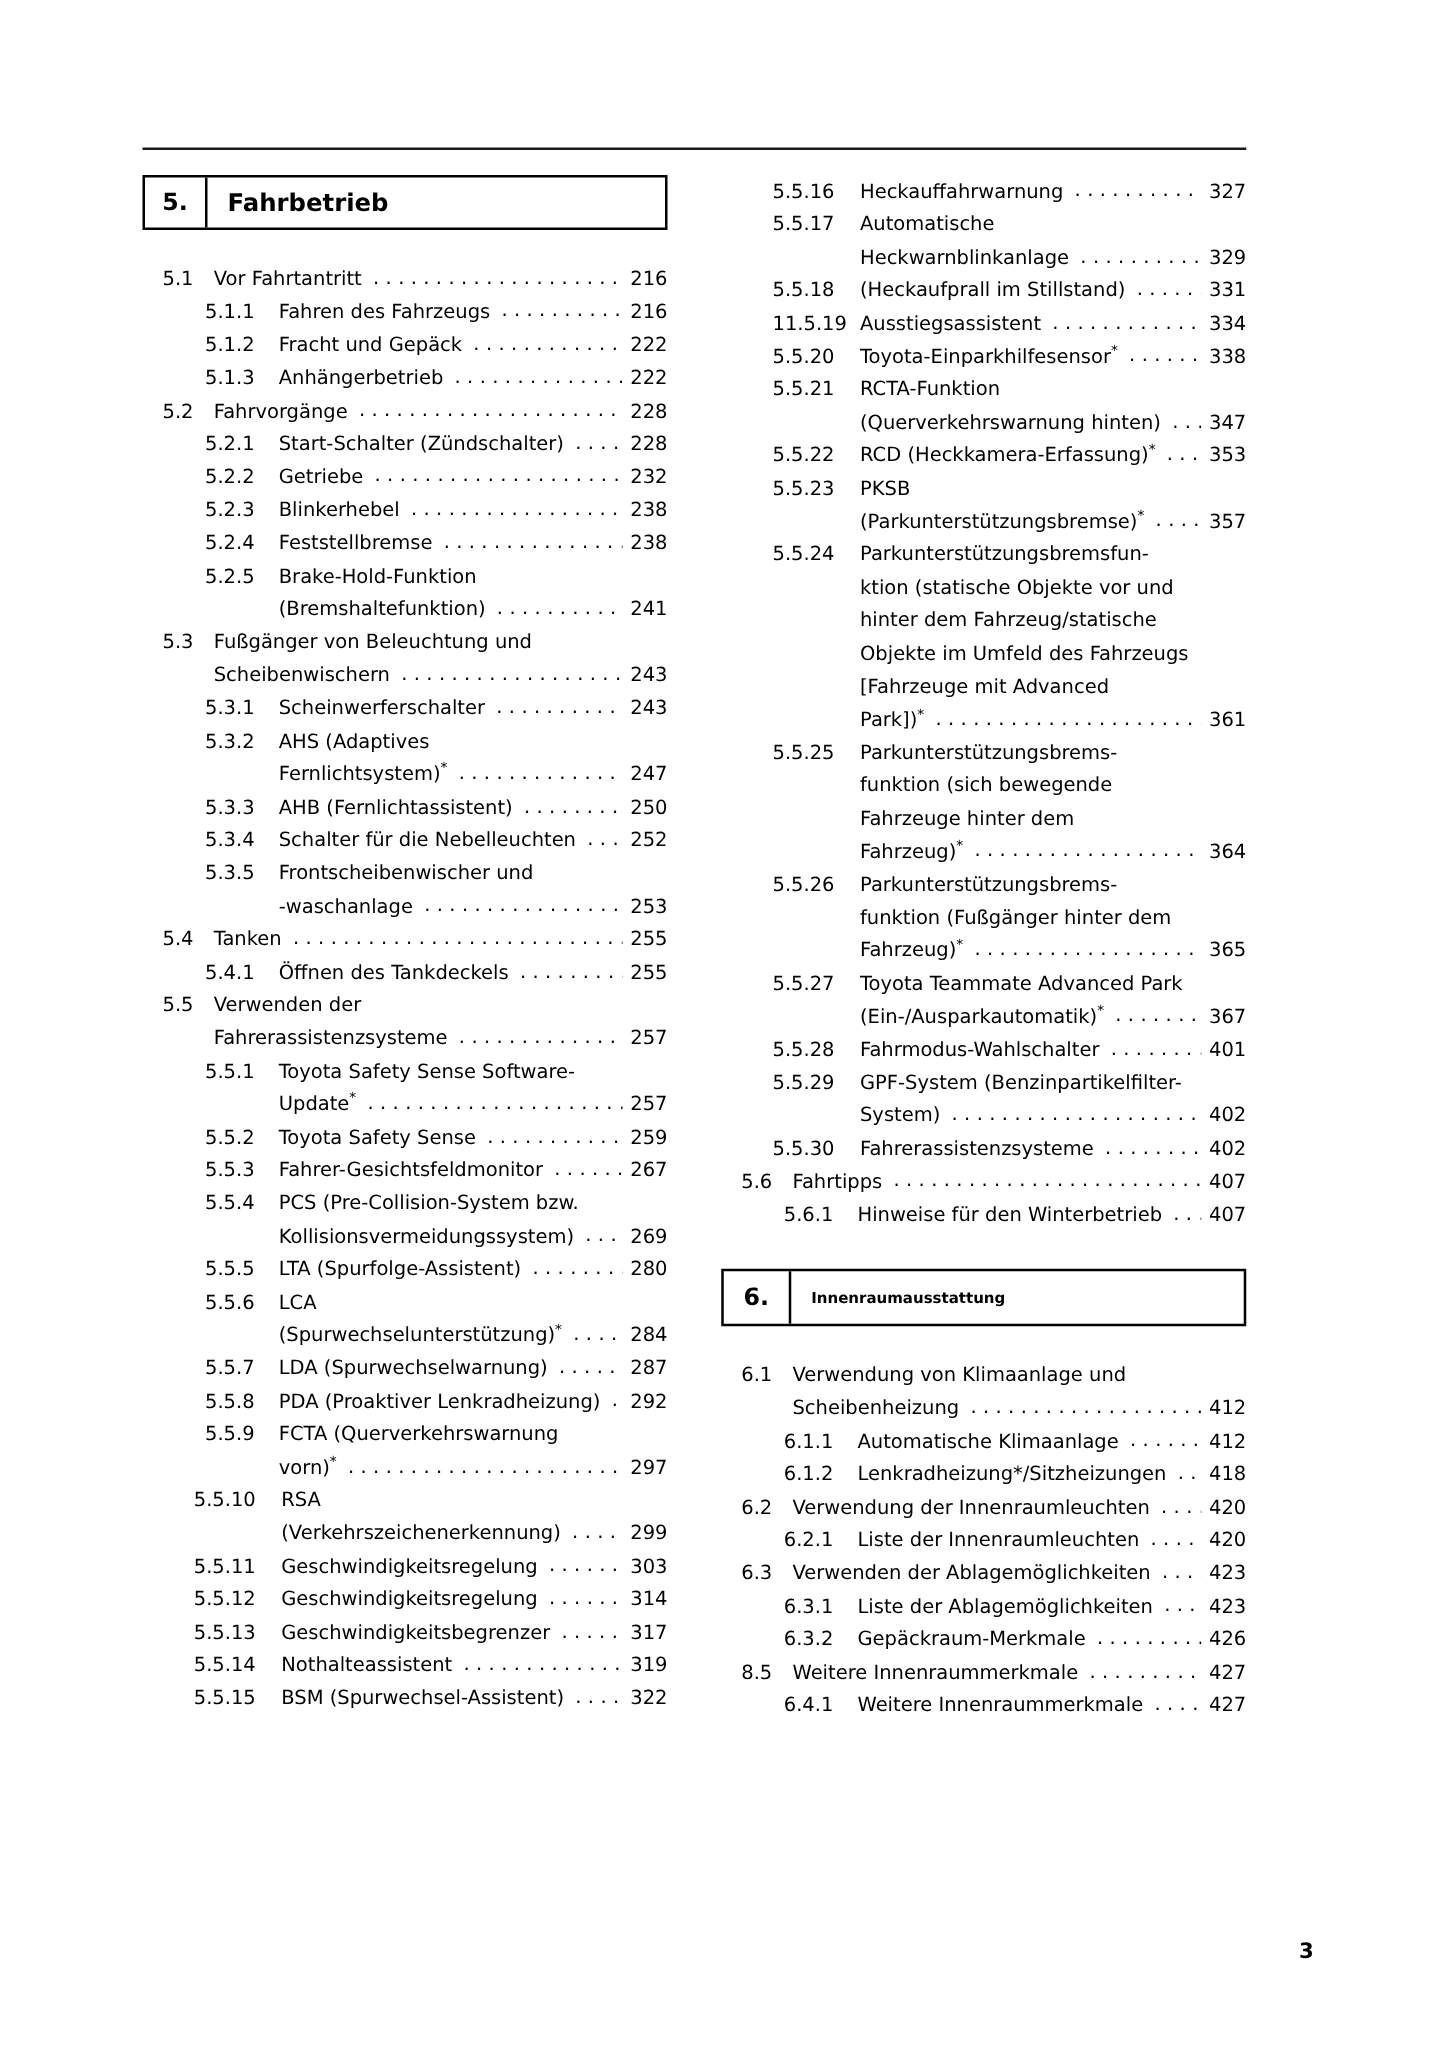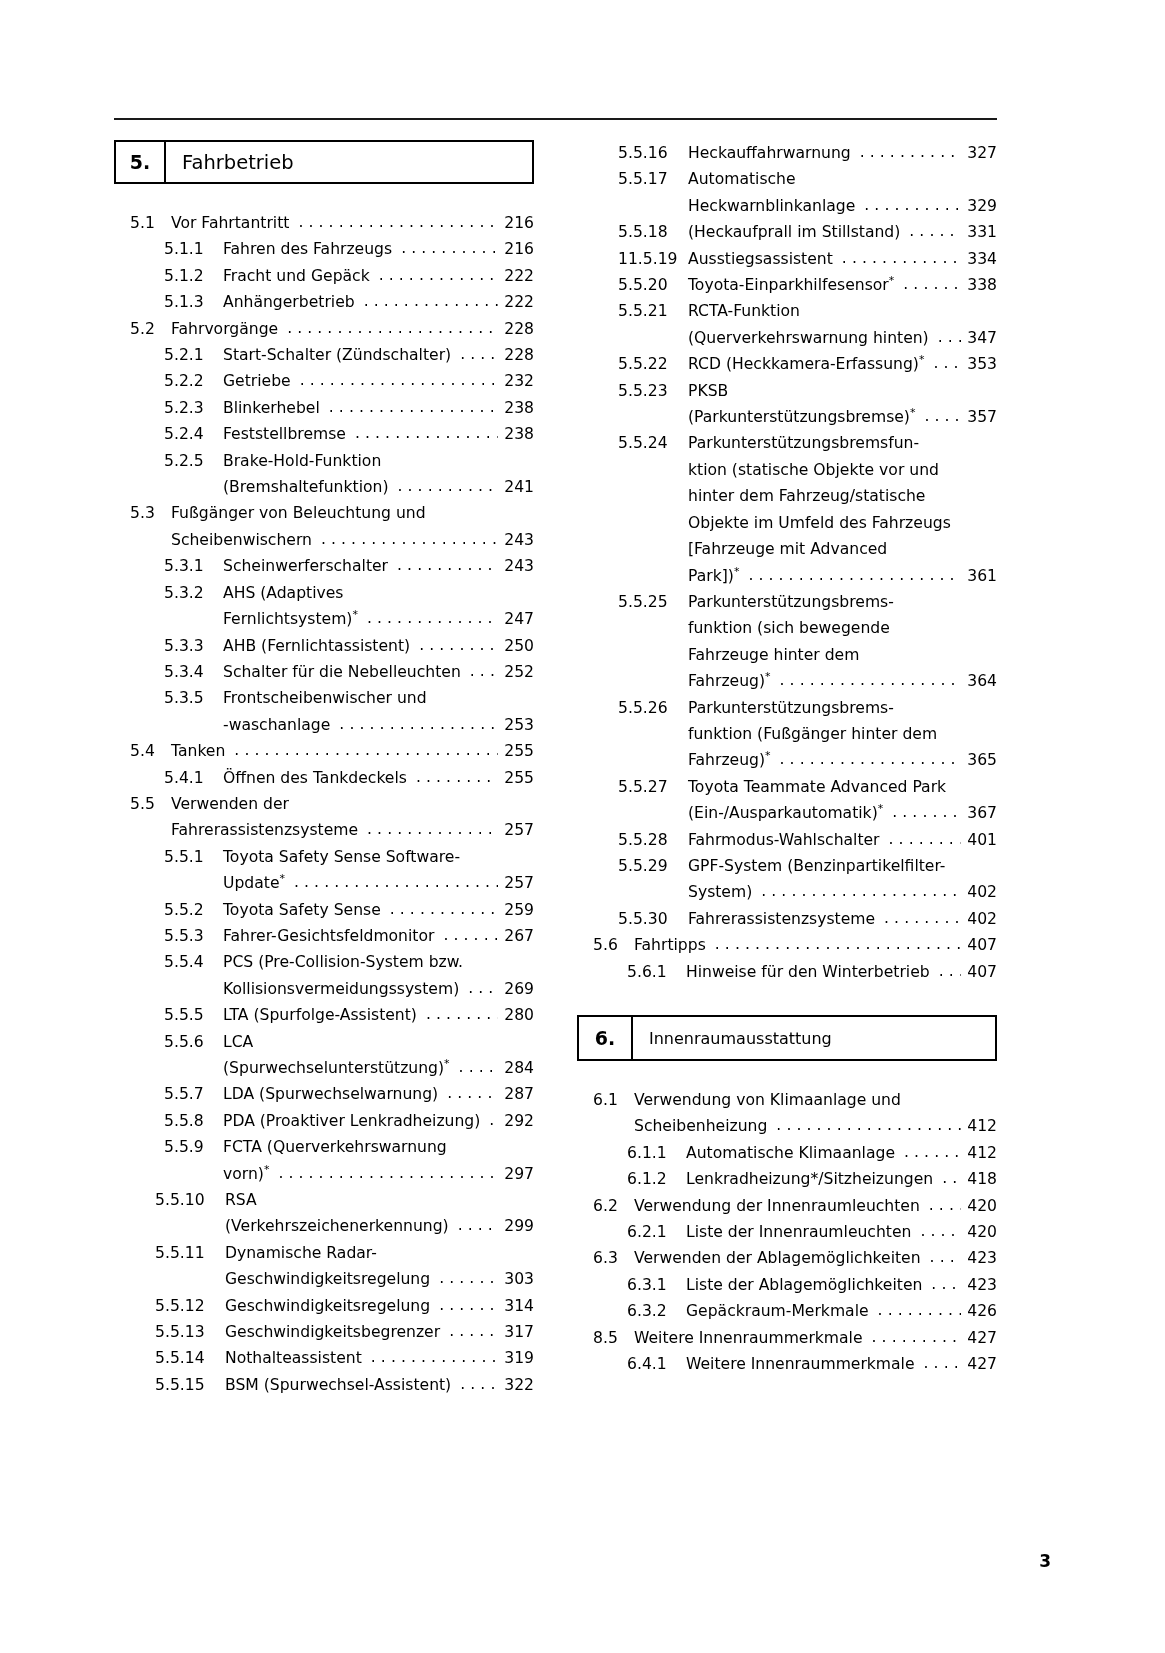--- a/index.html
+++ b/index.html
@@ -57,26 +57,26 @@
     justify-content: center;
     font-weight: bold;
     font-size: 19px;
     border-right: 2px solid #000;
     letter-spacing: 0px;
   }
   .chapter-title {
     display: flex;
     align-items: center;
     padding-left: 16px;
-    font-weight: normal;
+    font-weight: bold;
     font-size: 19.5px;
   }
   .chapter-box.ch6 { height: 46px; }
   .chapter-box.ch6 .chapter-num { width: 52px; }
-  .chapter-box.ch6 .chapter-title { font-size: 16px; }
+  .chapter-box.ch6 .chapter-title { font-size: 12px; }
 
   
   .toc { }
   .entry {
     display: flex;
     align-items: flex-start;
     font-size: 15.6px;
     line-height: 26.4px;
     white-space: nowrap;
   }
@@ -470,23 +470,20 @@
             <span class="line">
               <span class="txt">(Verkehrszeichenerkennung)</span>
               <span class="leader">............................................................</span>
               <span class="pg">299</span>
             </span>
           </span>
         </div>
         <div class="entry lvl2w">
           <span class="num">5.5.11</span>
           <span class="body">
-            <span class="line nopg">
-              <span class="txt">Dynamische Radar-</span>
-            </span>
             <span class="line">
               <span class="txt">Geschwindigkeitsregelung</span>
               <span class="leader">............................................................</span>
               <span class="pg">303</span>
             </span>
           </span>
         </div>
         <div class="entry lvl2w">
           <span class="num">5.5.12</span>
           <span class="body">

